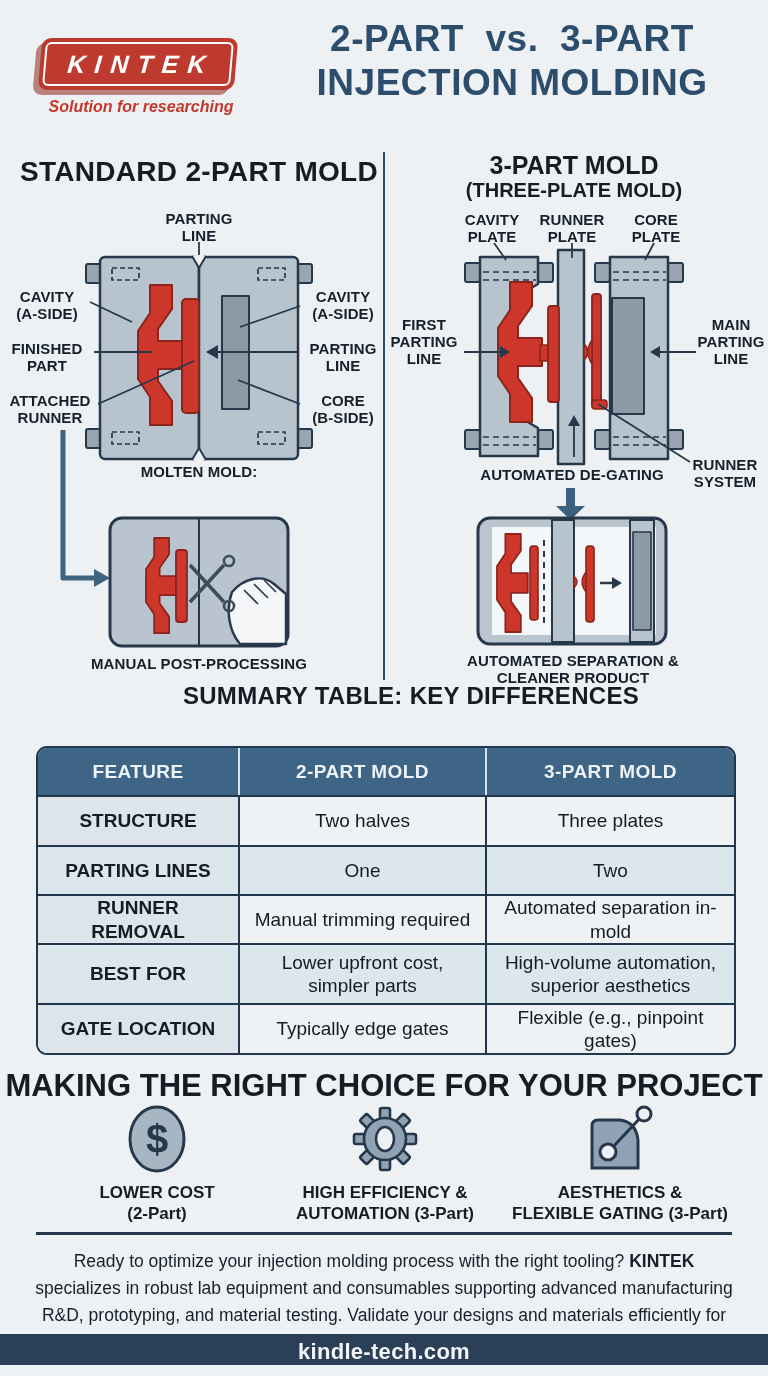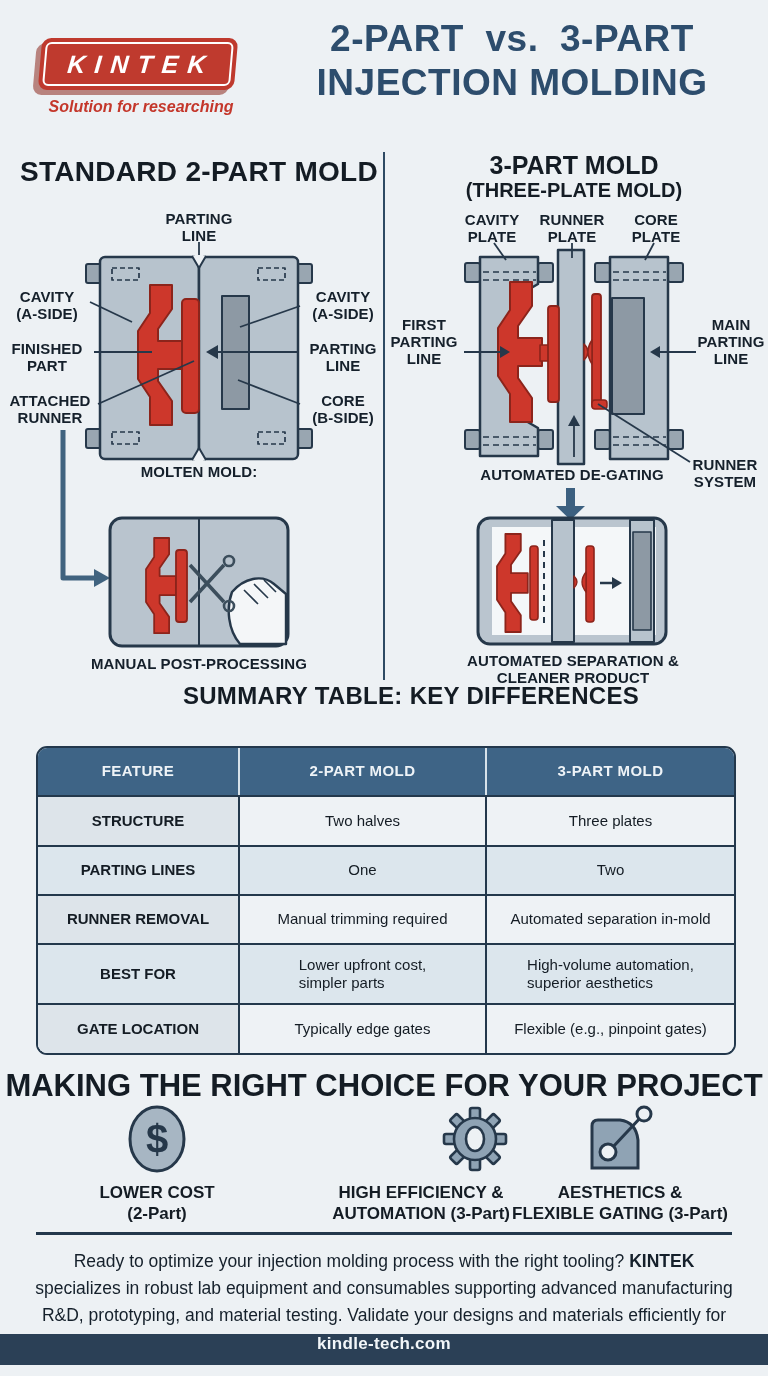--- a/index.html
+++ b/index.html
@@ -22,39 +22,39 @@
   
   .h-left{position:absolute;left:14px;top:156px;width:370px;text-align:center;font-size:28px;font-weight:bold;letter-spacing:.3px;}
   .h-right1{position:absolute;left:394px;top:151px;width:360px;text-align:center;font-size:25px;font-weight:bold;}
   .h-right2{position:absolute;left:394px;top:179px;width:360px;text-align:center;font-size:20px;font-weight:bold;}
   .divider-v{position:absolute;left:383px;top:152px;width:2px;height:528px;background:#2e4a63;}
   
   .tbl-title{position:absolute;left:0;top:682px;width:768px;text-align:center;font-size:24px;font-weight:bold;letter-spacing:.3px;padding-left:27px;}
   .tbl{position:absolute;left:36px;top:746px;width:696px;border:2.5px solid #23384c;border-radius:11px;overflow:hidden;background:#e8eef2;}
   .trow{display:flex;border-top:2px solid #23384c;}
   .trow.first{border-top:none;}
-  .tc{box-sizing:border-box;display:flex;align-items:center;justify-content:center;text-align:left;
-      border-right:2px solid #23384c;padding:2px 10px;font-size:15px;line-height:1.22;}
+  .tc{box-sizing:border-box;display:flex;align-items:center;justify-content:center;text-align:center;
+      border-right:2px solid #23384c;padding:2px 10px;font-size:19px;line-height:1.22;}
   .tc:last-child{border-right:none;}
   .c1{width:202px;} .c2{width:247px;} .c3{width:247px;}
   .thead{background:#3e6486;color:#eef3f7;font-weight:bold;font-size:19px;height:47px;letter-spacing:.4px;}
   .thead .tc{border-right-color:#d7e2ea;}
   .feat{font-weight:bold;}
   .rA{background:#eef2f5;} .rA .feat{background:#dde4ea;}
   .rB{background:#dce6ed;}
   .h48{height:48px;} .h47{height:47px;} .h58{height:58px;}
   
   .choice-title{position:absolute;left:0;top:1068px;width:768px;text-align:center;font-size:31px;font-weight:bold;}
   .choice-item{position:absolute;top:1104px;width:250px;display:flex;flex-direction:column;align-items:center;}
   .choice-label{margin-top:8px;font-size:17px;font-weight:bold;text-align:center;line-height:1.25;}
   
   .rule{position:absolute;left:36px;top:1232px;width:696px;height:2.5px;background:#23384c;}
   .cta{position:absolute;left:34px;top:1248px;width:700px;text-align:center;font-size:17.5px;line-height:1.55;color:#15202b;}
   .footer-bar{position:absolute;left:0;top:1334px;width:768px;height:31px;background:#2b4056;
-              display:flex;align-items:flex-start;justify-content:center;color:#f2f6f9;font-size:17px;font-weight:bold;letter-spacing:.3px;}
+              display:flex;align-items:flex-end;justify-content:center;color:#f2f6f9;font-size:22px;font-weight:bold;letter-spacing:.3px;}
 </style>
 </head>
 <body>
 
 <div class="page">
 
   <div class="logo-box">
     <div class="logo-inner">
       <span class="logo-text">KINTEK</span>
     </div>
@@ -279,21 +279,21 @@
 
   <div class="choice-item" style="left:32px;">
     <svg width="70" height="70" viewBox="0 0 70 70">
       <ellipse cx="35" cy="35" rx="27" ry="32" fill="#a7b6c3" stroke="#26384a" stroke-width="3"></ellipse>
       <text x="35" y="49" text-anchor="middle" font-family="Liberation Sans, DejaVu Sans, sans-serif" font-size="40" font-weight="bold" fill="#26384a">$</text>
     </svg>
     <div class="choice-label pre">LOWER COST
 (2-Part)</div>
   </div>
 
-  <div class="choice-item" style="left:260px;align-items:flex-end;">
+  <div class="choice-item" style="left:260px;">
     <svg width="70" height="70" viewBox="0 0 70 70">
       <g transform="translate(35,35)" fill="#8fa3b4" stroke="#26384a" stroke-width="2.6">
         <g>
           <rect x="-5" y="-31" width="10" height="12" rx="2"></rect>
           <rect x="-5" y="19" width="10" height="12" rx="2"></rect>
           <rect x="-31" y="-5" width="12" height="10" rx="2"></rect>
           <rect x="19" y="-5" width="12" height="10" rx="2"></rect>
           <g transform="rotate(45)">
             <rect x="-5" y="-31" width="10" height="12" rx="2"></rect>
             <rect x="-5" y="19" width="10" height="12" rx="2"></rect>

